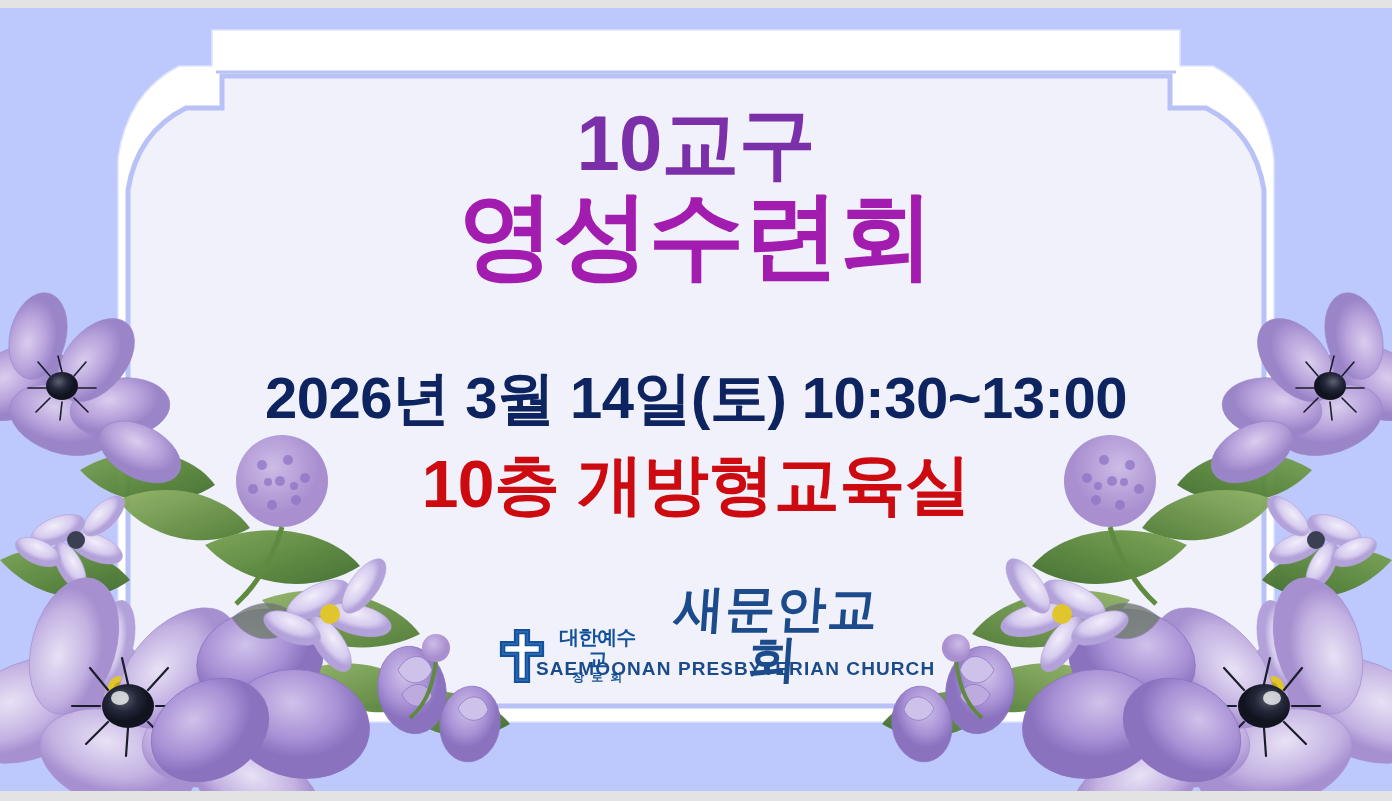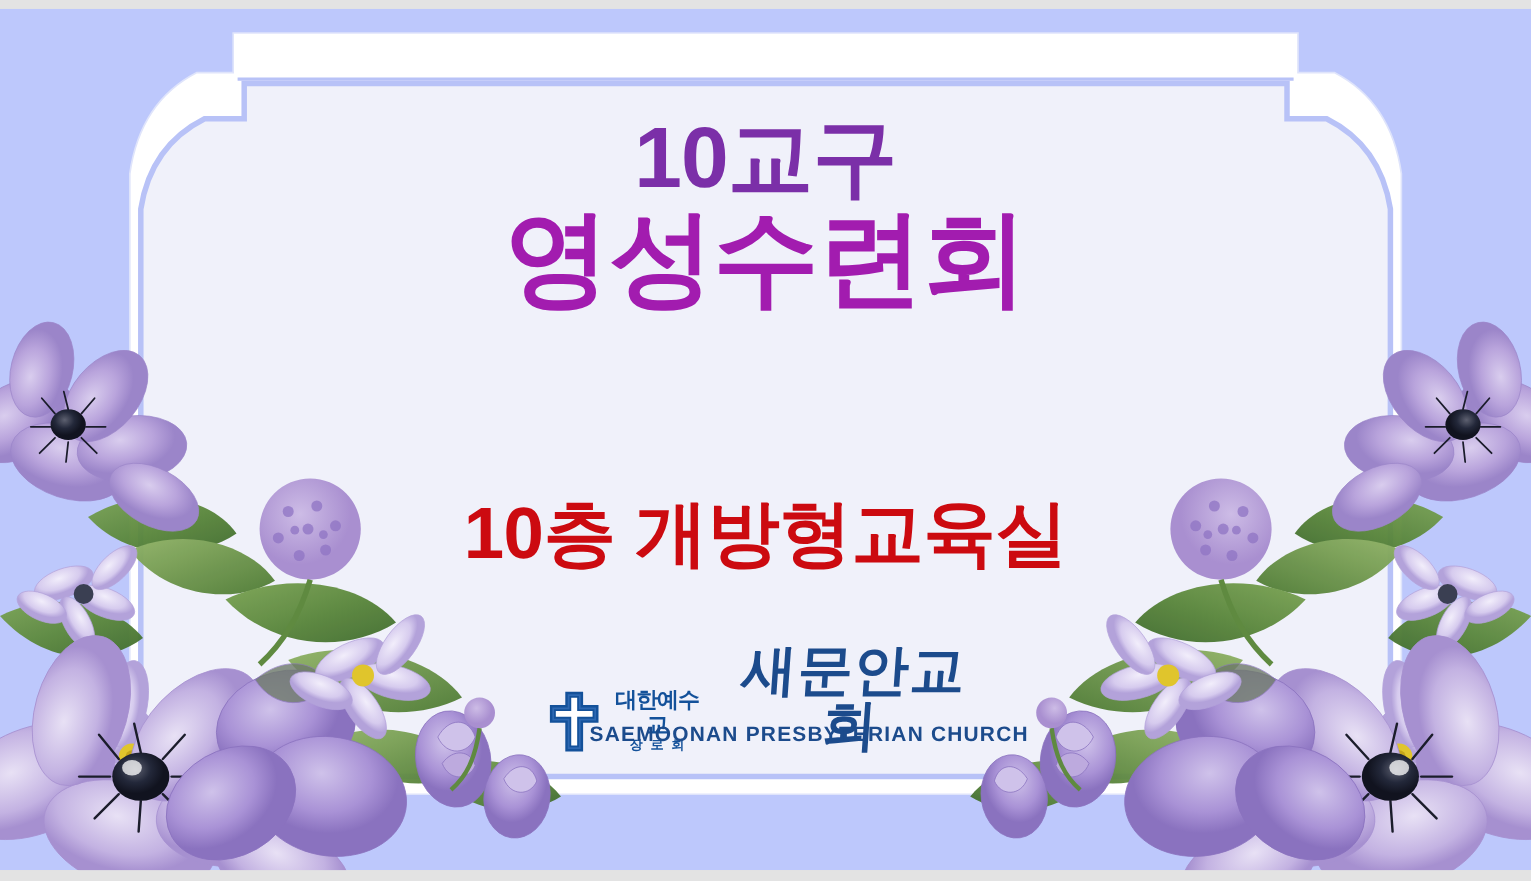--- a/index.html
+++ b/index.html
@@ -213,20 +213,21 @@
     </g>
   </svg>
 
   <div class="content">
 
     <div class="title-block">
       <div class="title-line1">10교구</div>
       <div class="title-line2">영성수련회</div>
     </div>
 
+    <div class="datetime-line">2026년 3월 14일(토) 10:30~13:00</div>
 
     <div class="place-line">10층 개방형교육실</div>
 
     <div class="logo">
 
       <svg class="logo-cross" viewBox="0 0 52 58">
         <g fill="none" stroke="#13519a" stroke-width="2.2">
           <path d="M19,4 L33,4 L33,16 L47,16 L47,30 L33,30 L33,56 L19,56 L19,30 L5,30 L5,16 L19,16 Z" fill="#2d68b2"></path>
           <path d="M22.5,7.5 L29.5,7.5 L29.5,19.5 L43.5,19.5 L43.5,26.5 L29.5,26.5 L29.5,52.5 L22.5,52.5 L22.5,26.5 L8.5,26.5 L8.5,19.5 L22.5,19.5 Z" fill="#ffffff" stroke="#13519a" stroke-width="1.6"></path>
         </g>

